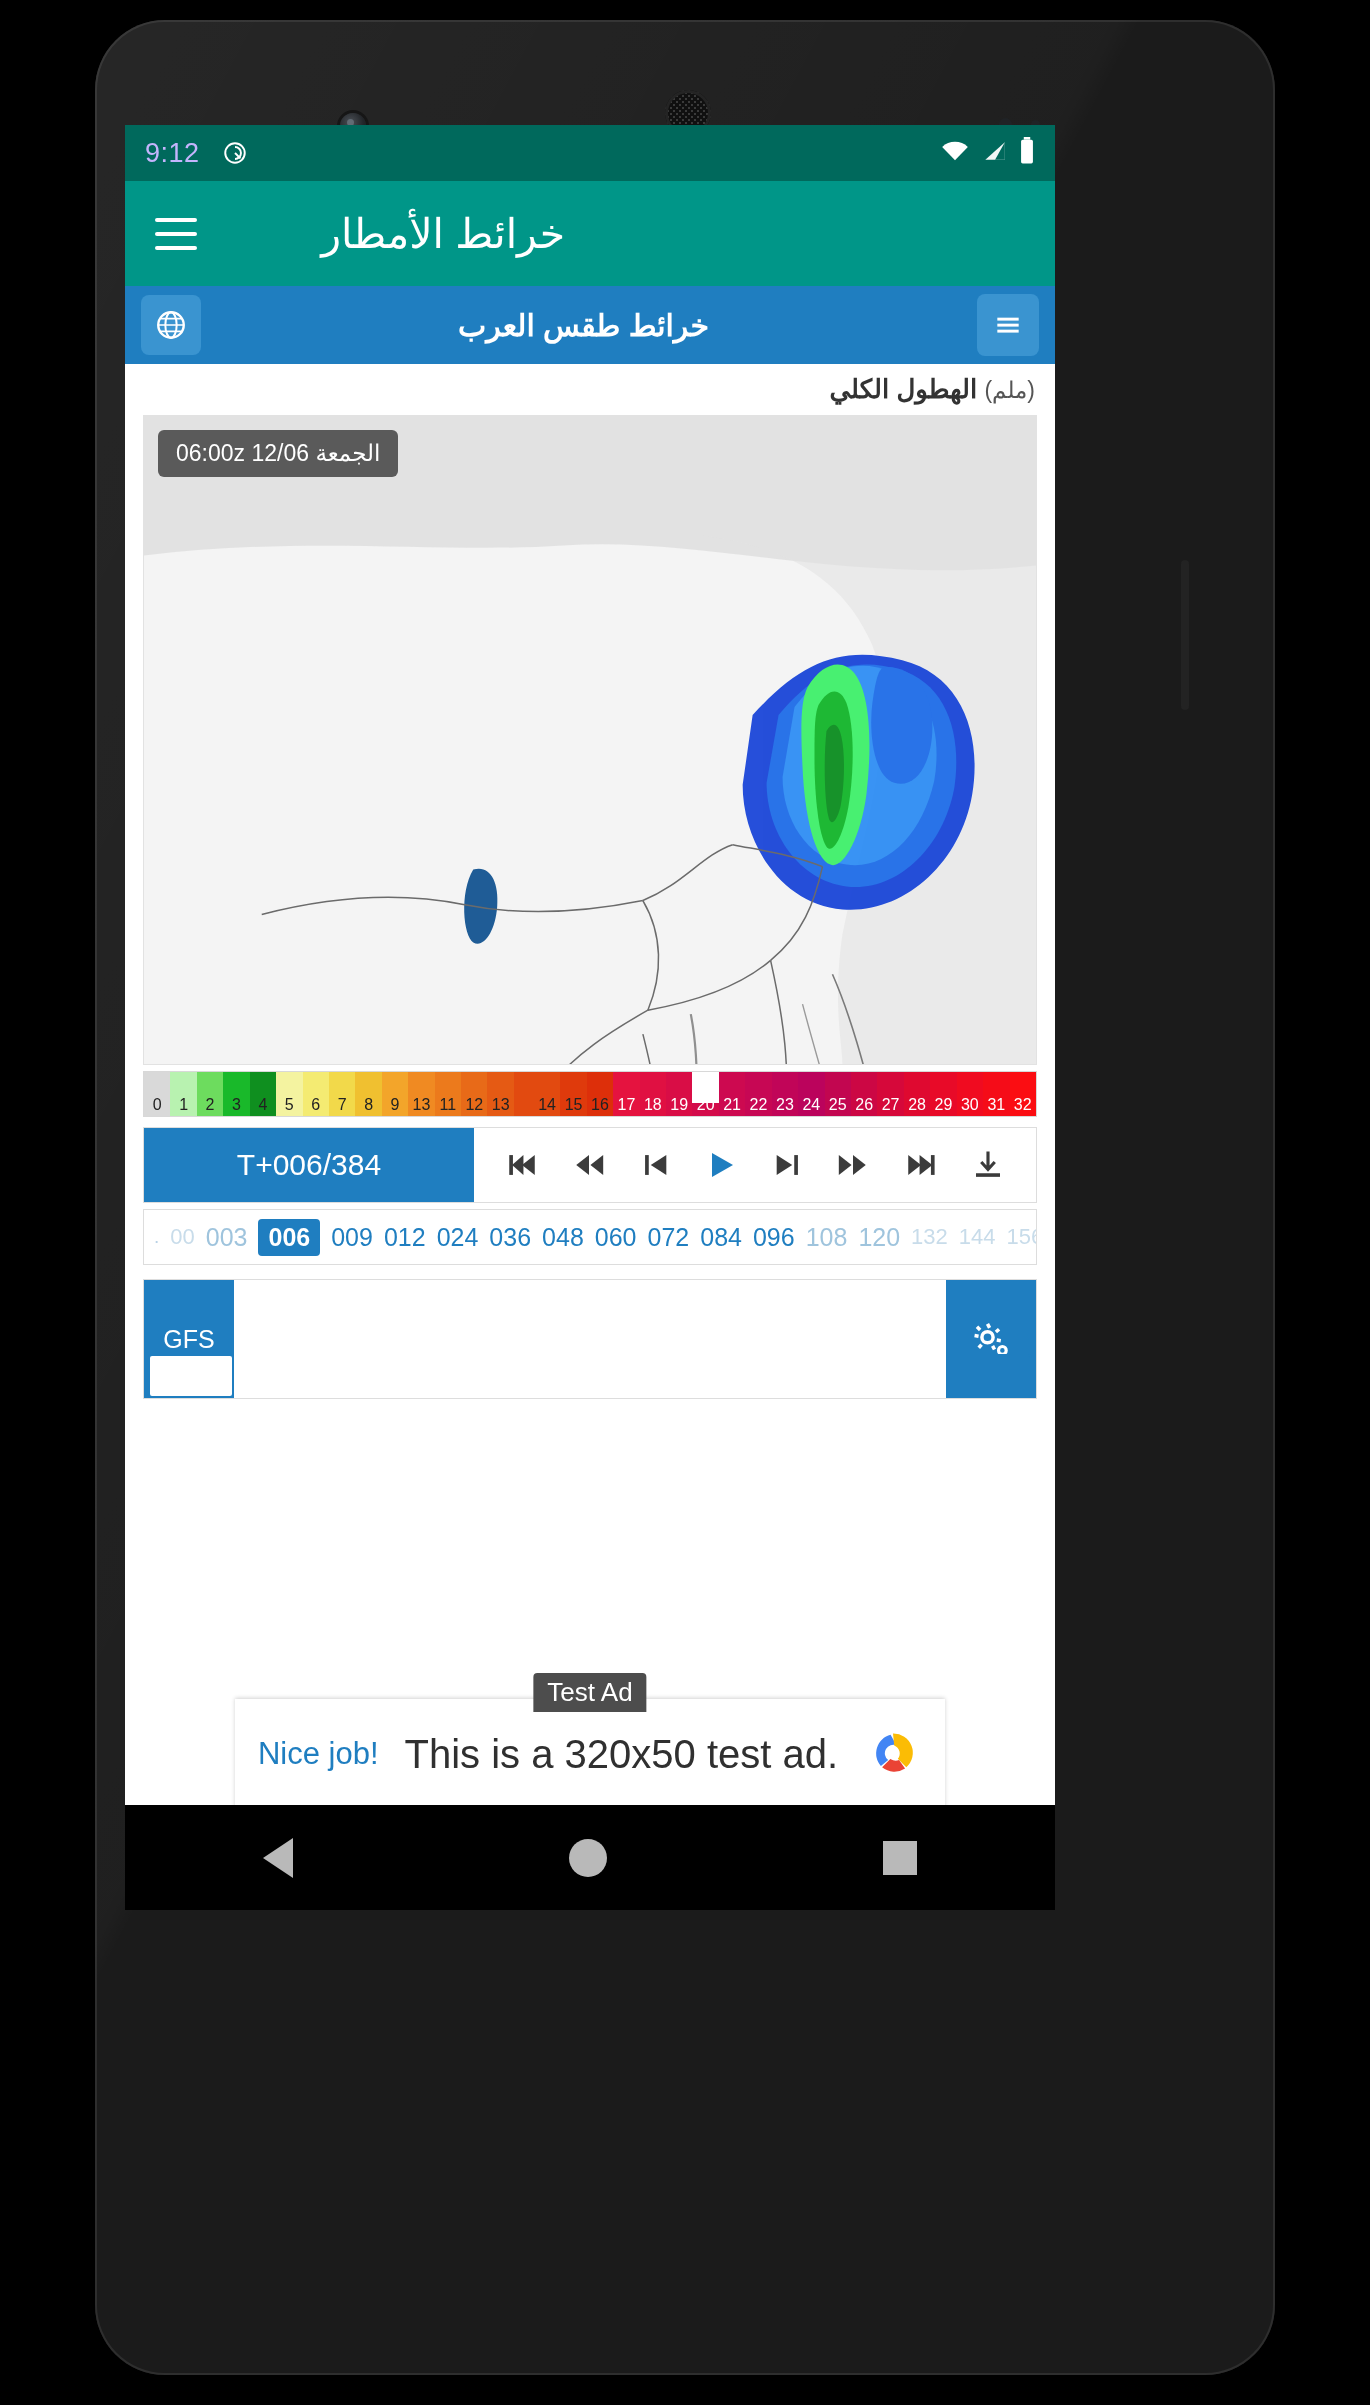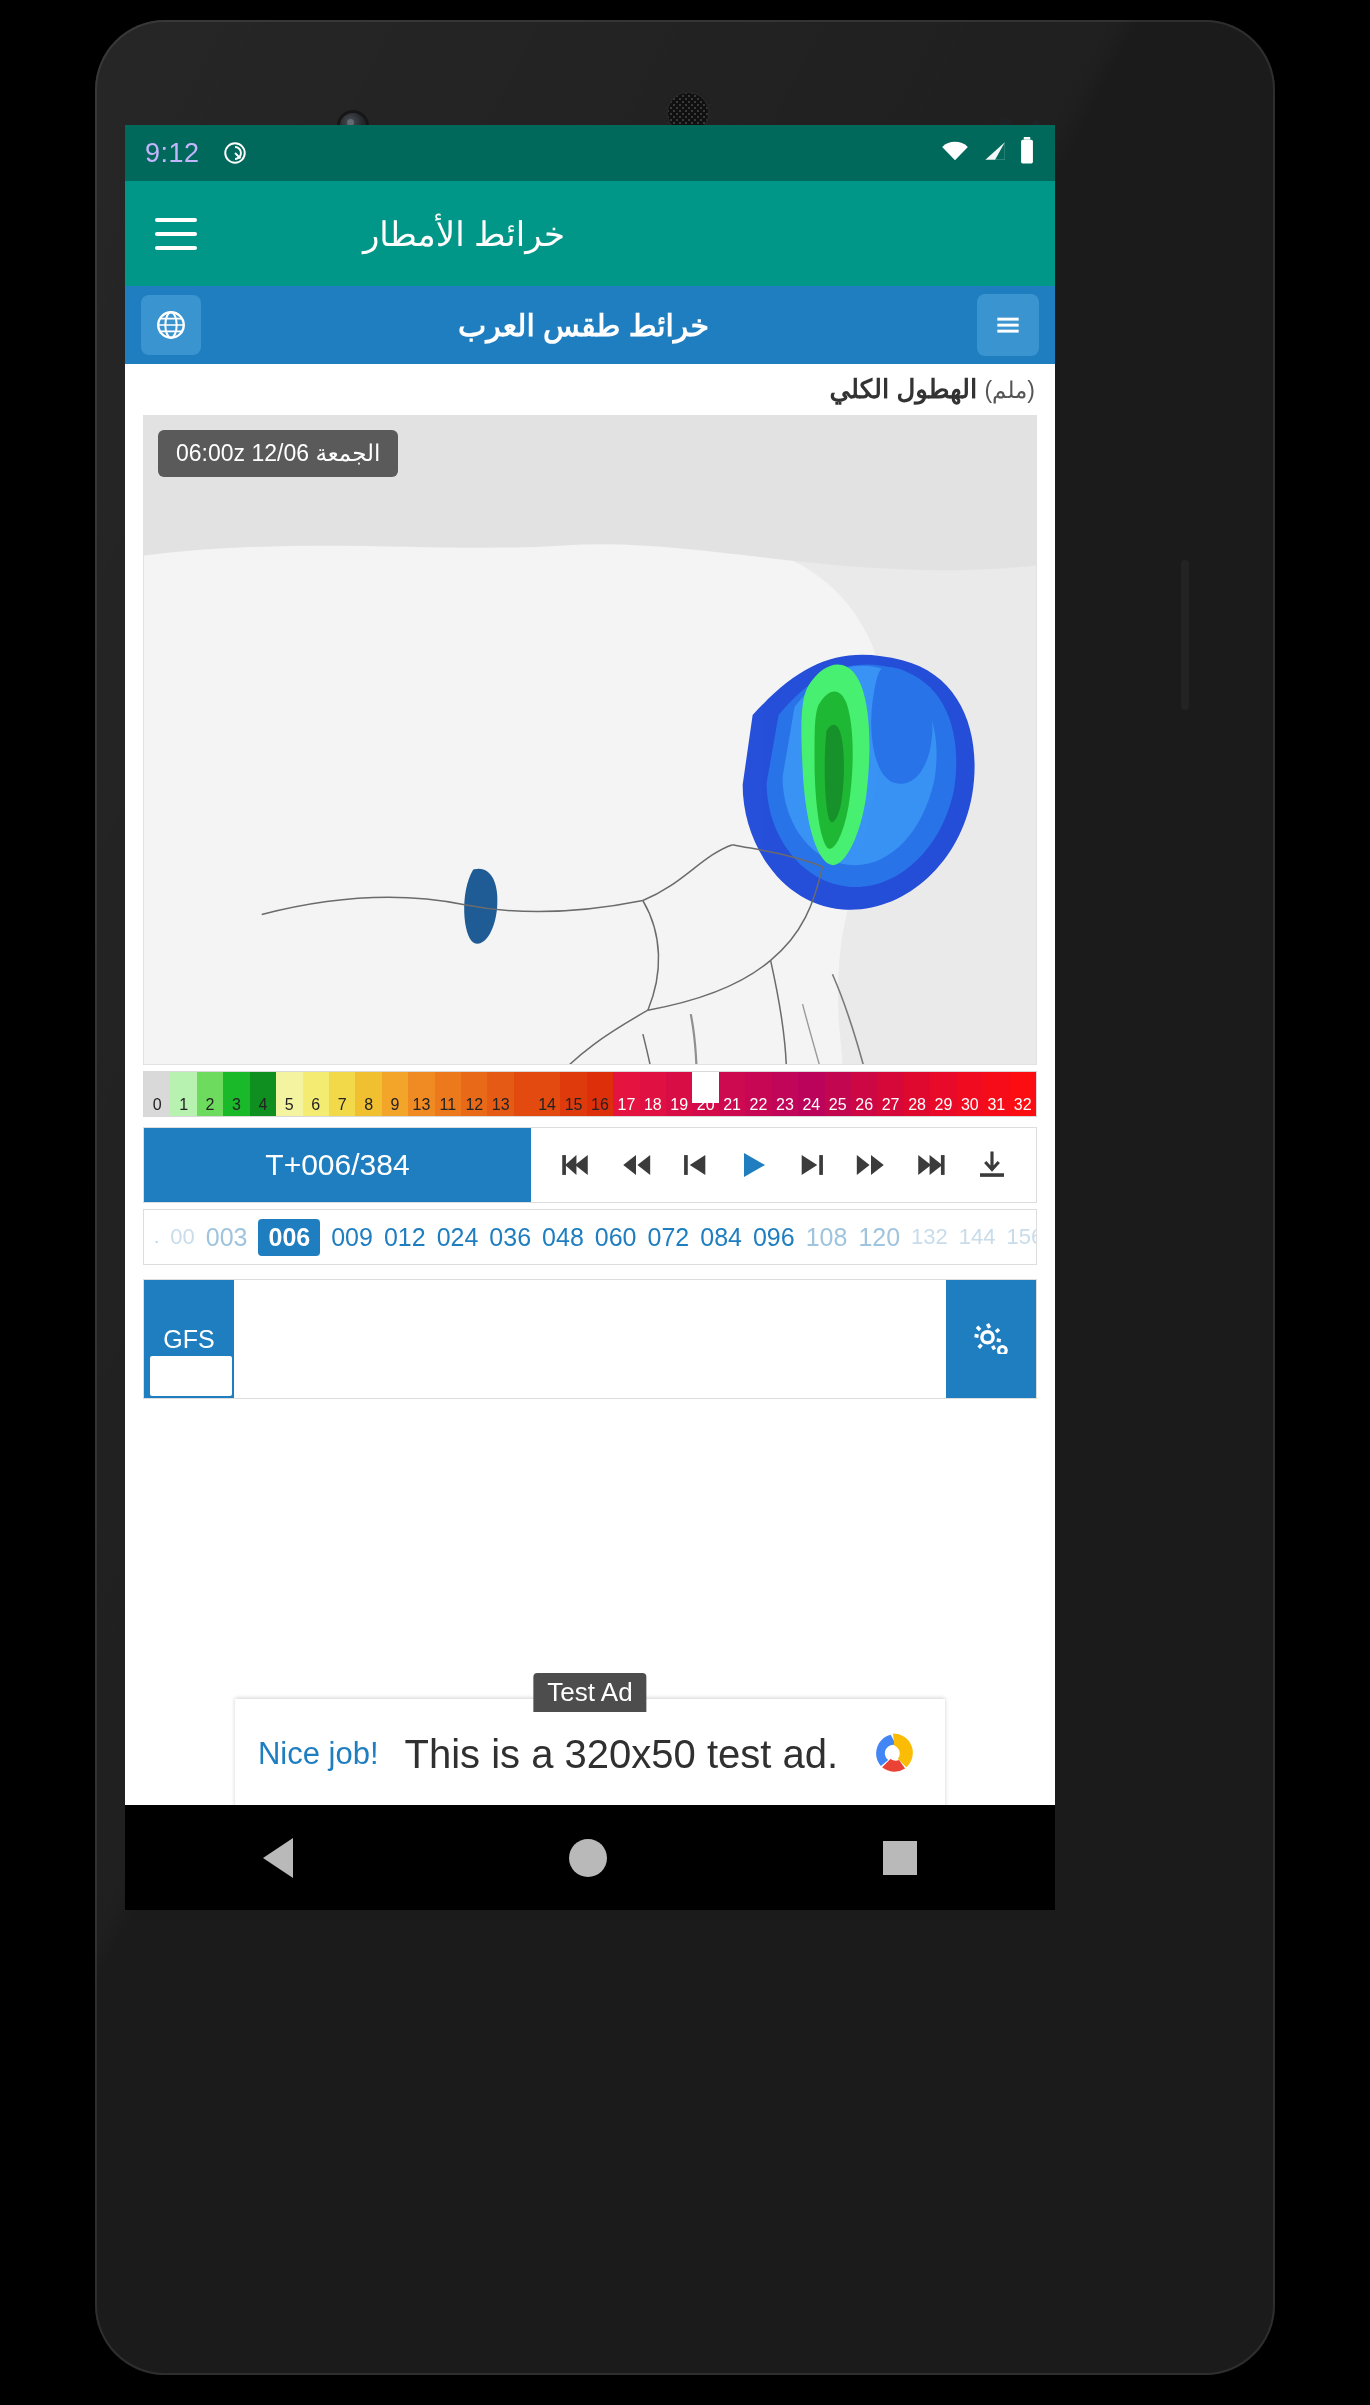--- a/index.html
+++ b/index.html
@@ -100,21 +100,21 @@
   #hamburger-icon {
     width: 42px; height: 32px;
     display:flex; flex-direction: column; justify-content: space-between;
     cursor: pointer;
   }
   #hamburger-icon span { display:block; height: 4px; background:#fff; border-radius:2px; }
   #app-bar-title {
     flex: 1;
     text-align: right;
     direction: rtl;
-    font-size: 34px;
+    font-size: 41px;
     font-weight: 400;
     padding-right: 460px;
   }
 
   
   #site-header {
     height: 78px;
     background: #1f7ec0;
     display: flex;
     align-items: center;
@@ -207,21 +207,21 @@
   .scale-seg.dark span { color: #fff; }
 
   
   #player-bar {
     margin: 10px 18px 0 18px;
     display: flex;
     height: 76px;
     border: 1px solid #ddd;
   }
   #frame-indicator {
-    width: 387px;
+    width: 330px;
     background: #1f7ec0;
     color: #fff;
     display:flex; align-items:center; justify-content:center;
     font-size: 30px;
   }
   #transport-controls {
     flex: 1;
     display:flex; align-items:center; justify-content:space-around;
     background: #fff;
     color: #3b3b3b;

